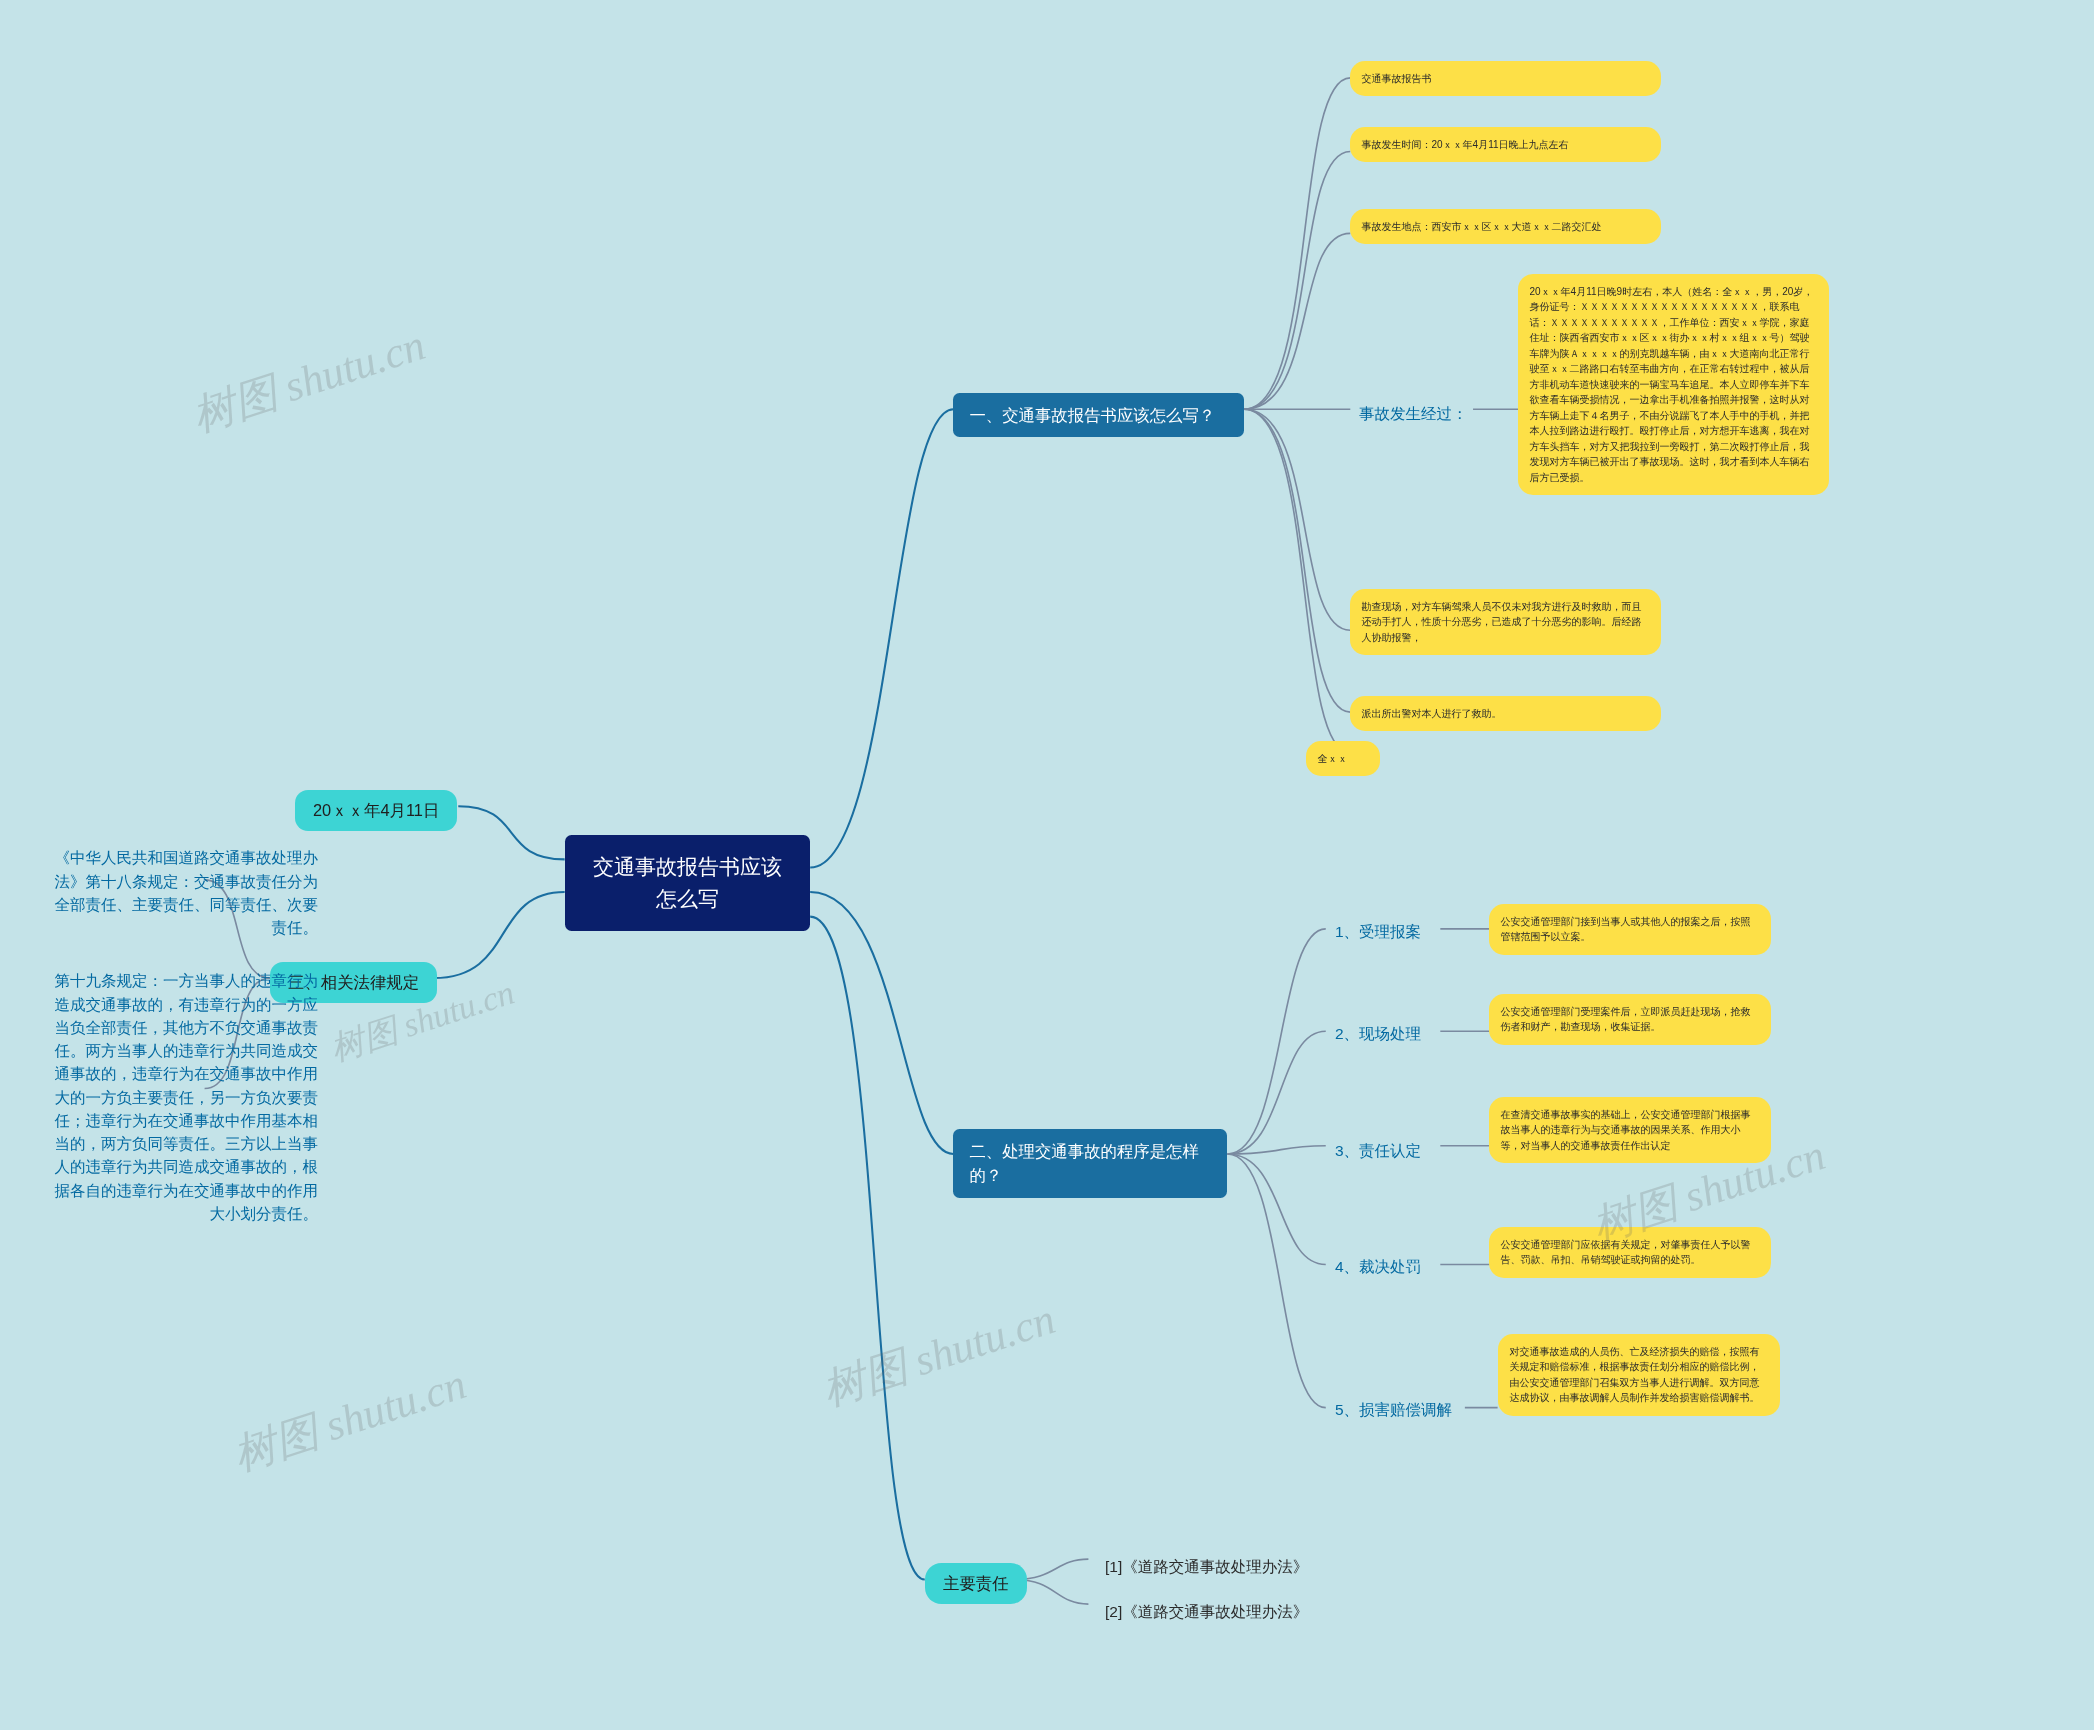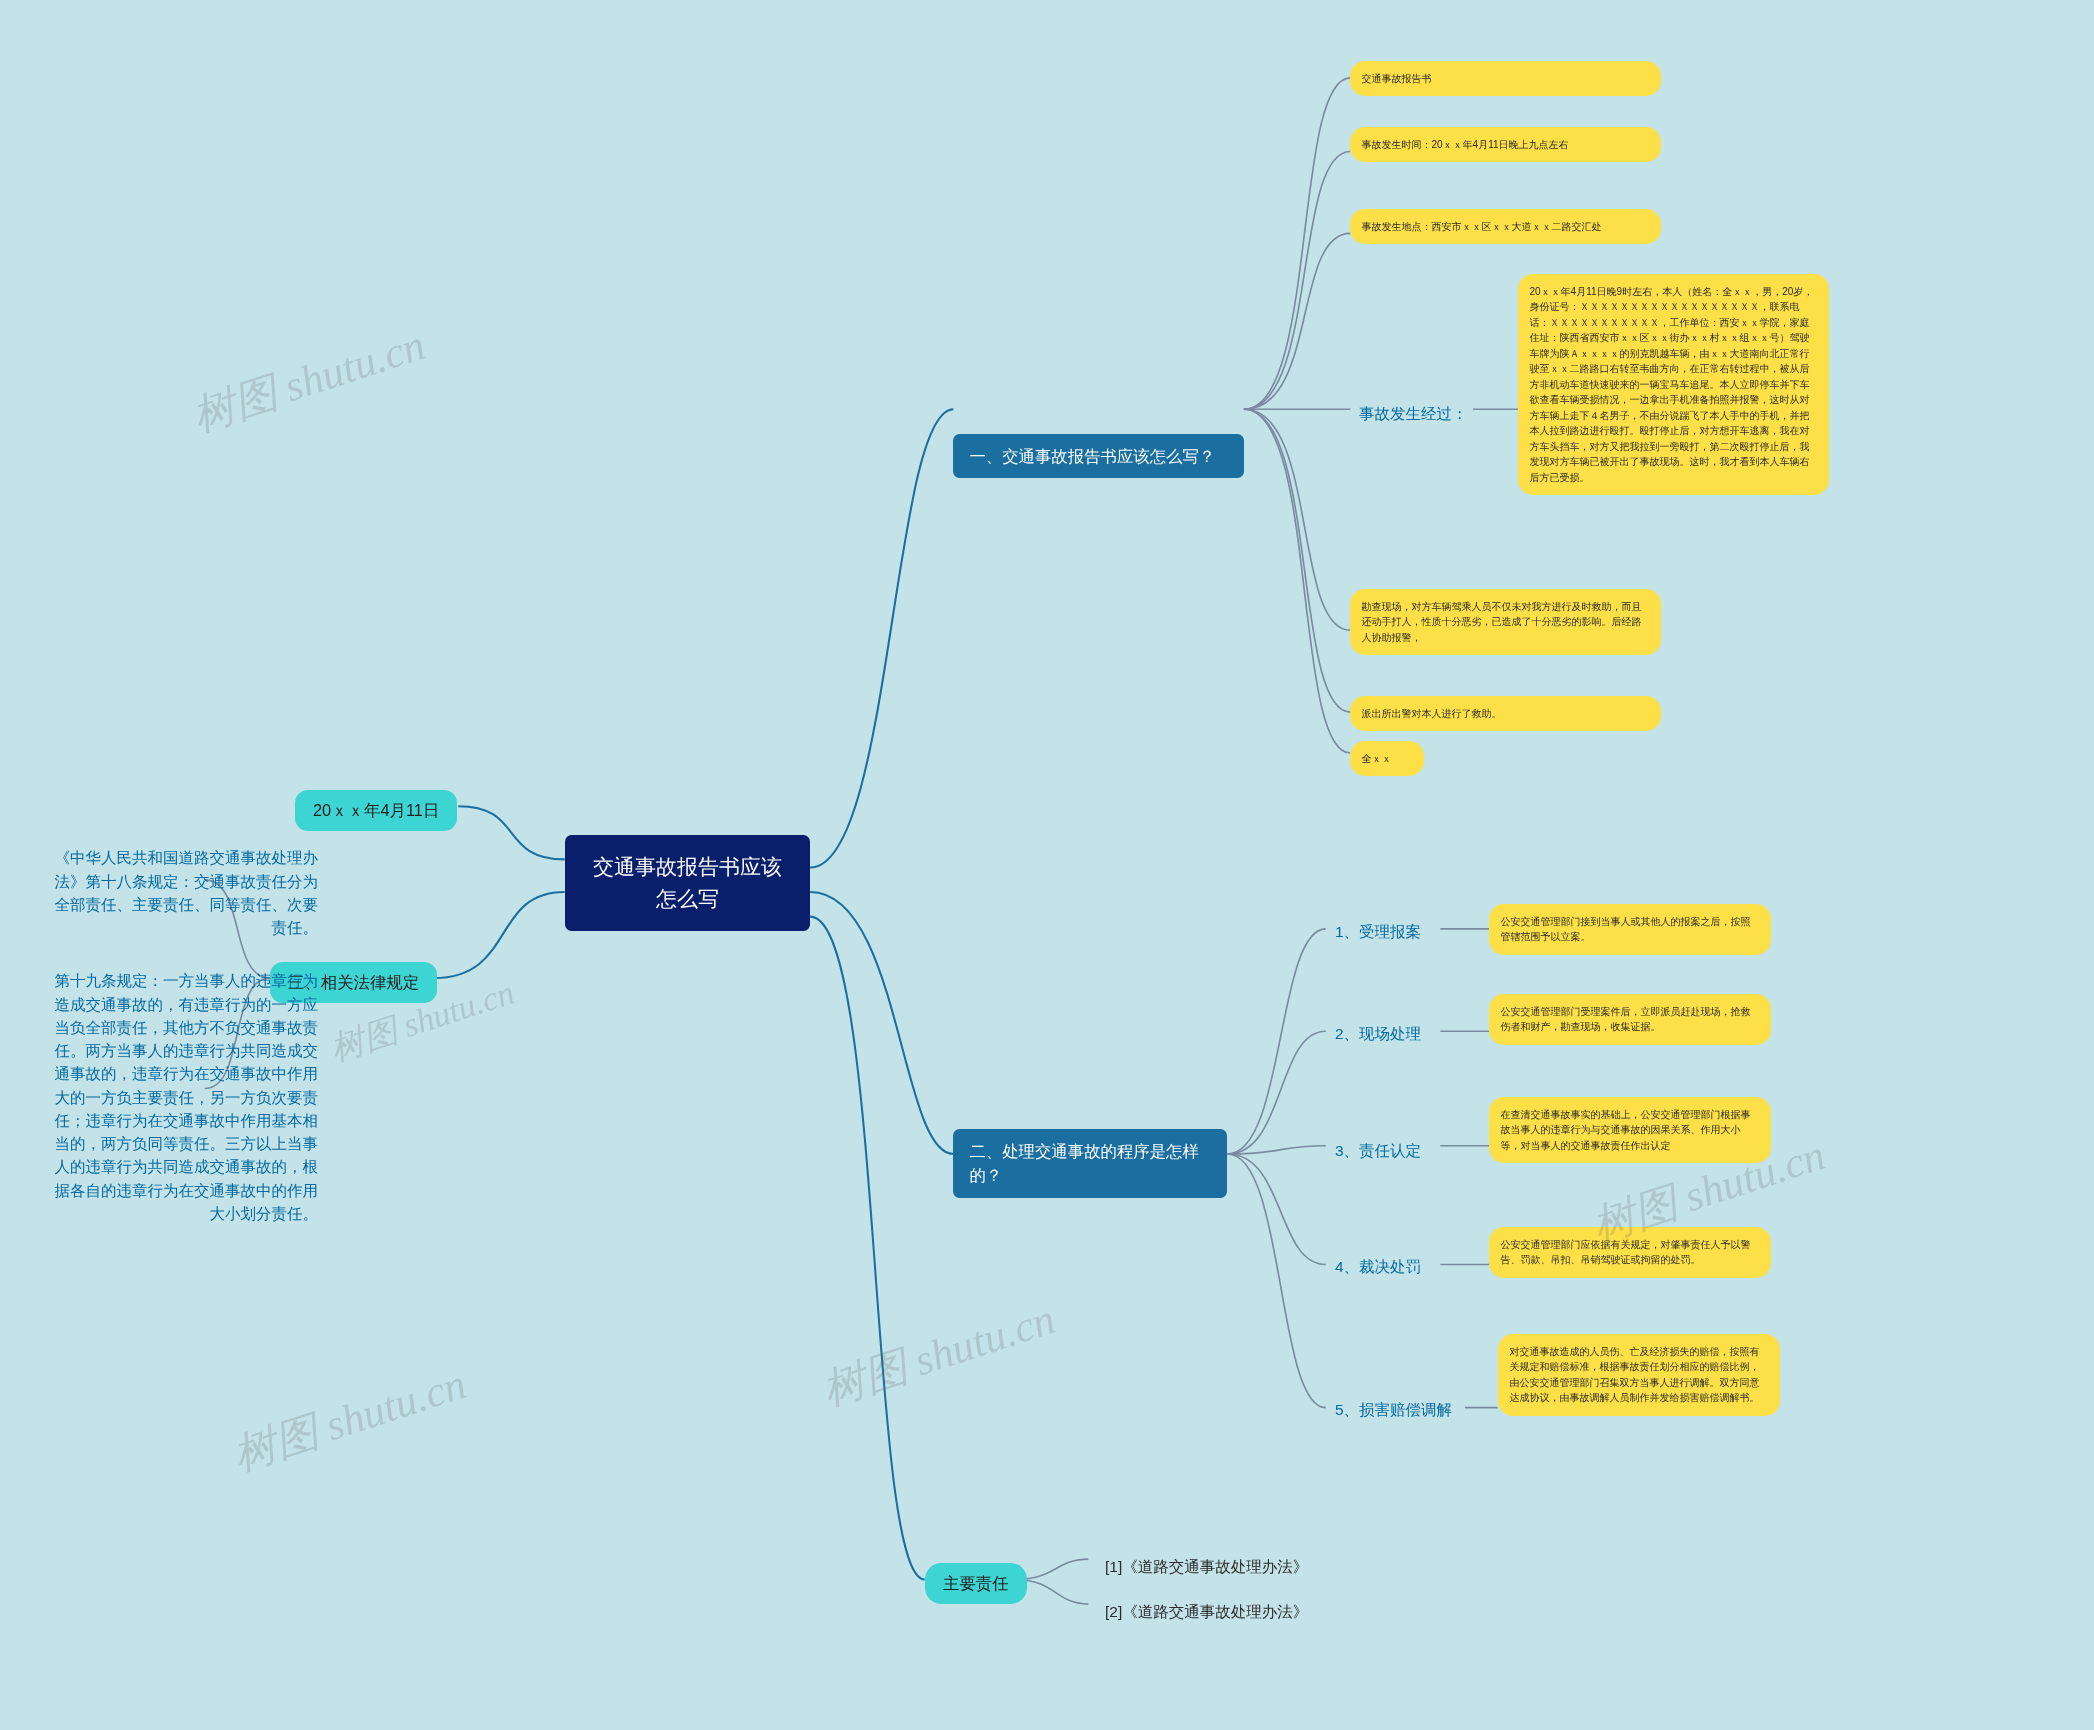--- a/index.html
+++ b/index.html
@@ -128,21 +128,21 @@
 </svg>
 
 <div class="node root" style="left:565px; top:835px;">
   <span>交通事故报告书应该怎么写</span>
 </div>
 
 <div class="node l1-cyan" style="left:295px; top:790px;">
   <span>20ｘｘ年4月11日</span>
 </div>
 
-<div class="node l1-blue" style="left:953px; top:393px; width:291px;margin-top:41px;">
+<div class="node l1-blue" style="left:953px; top:393px; width:291px;">
   <span>一、交通事故报告书应该怎么写？</span>
 </div>
 
 <div class="node card w1" style="left:1350px; top:61px;">
   <span>交通事故报告书</span>
 </div>
 <div class="node card w1" style="left:1350px; top:127px;">
   <span>事故发生时间：20ｘｘ年4月11日晚上九点左右</span>
 </div>
 <div class="node card w1" style="left:1350px; top:209px;">
@@ -155,21 +155,21 @@
 <div class="node card" style="left:1518px; top:274px; width:311px;">
   <span>20ｘｘ年4月11日晚9时左右，本人（姓名：全ｘｘ，男，20岁，身份证号：ＸＸＸＸＸＸＸＸＸＸＸＸＸＸＸＸＸＸ，联系电话：ＸＸＸＸＸＸＸＸＸＸＸ，工作单位：西安ｘｘ学院，家庭住址：陕西省西安市ｘｘ区ｘｘ街办ｘｘ村ｘｘ组ｘｘ号）驾驶车牌为陕Ａｘｘｘｘ的别克凯越车辆，由ｘｘ大道南向北正常行驶至ｘｘ二路路口右转至韦曲方向，在正常右转过程中，被从后方非机动车道快速驶来的一辆宝马车追尾。本人立即停车并下车欲查看车辆受损情况，一边拿出手机准备拍照并报警，这时从对方车辆上走下４名男子，不由分说踹飞了本人手中的手机，并把本人拉到路边进行殴打。殴打停止后，对方想开车逃离，我在对方车头挡车，对方又把我拉到一旁殴打，第二次殴打停止后，我发现对方车辆已被开出了事故现场。这时，我才看到本人车辆右后方已受损。</span>
 </div>
 
 <div class="node card w1" style="left:1350px; top:589px;">
   <span>勘查现场，对方车辆驾乘人员不仅未对我方进行及时救助，而且还动手打人，性质十分恶劣，已造成了十分恶劣的影响。后经路人协助报警，</span>
 </div>
 <div class="node card w1" style="left:1350px; top:696px;">
   <span>派出所出警对本人进行了救助。</span>
 </div>
-<div class="node card" style="left:1350px; top:741px; width:74px;">
+<div class="node card" style="left:1306px; top:741px; width:74px;">
   <span>全ｘｘ</span>
 </div>
 
 <div class="node l1-blue" style="left:953px; top:1129px; width:274px;">
   <span>二、处理交通事故的程序是怎样的？</span>
 </div>
 
 <div class="node lbl" style="left:1330px; top:917px;"><span>1、受理报案</span></div>
 <div class="node card w2" style="left:1489px; top:904px;"><span>公安交通管理部门接到当事人或其他人的报案之后，按照管辖范围予以立案。</span></div>
 

